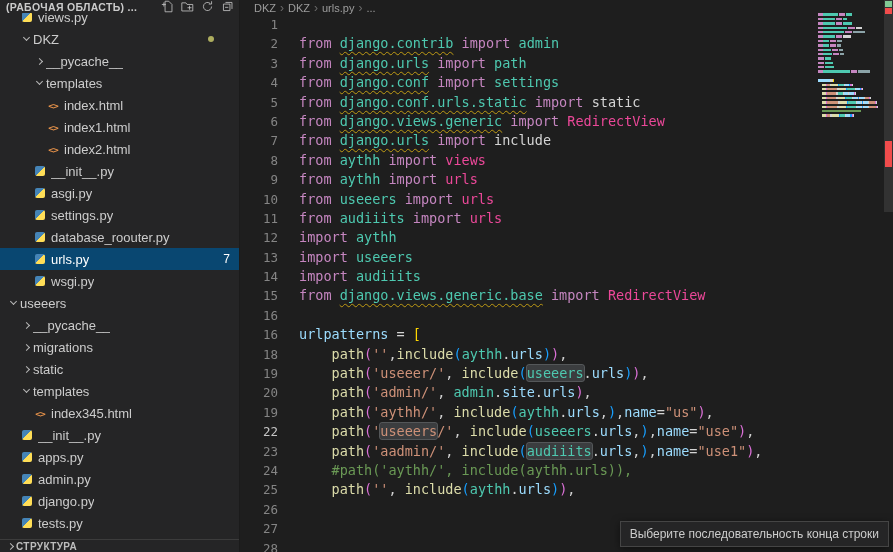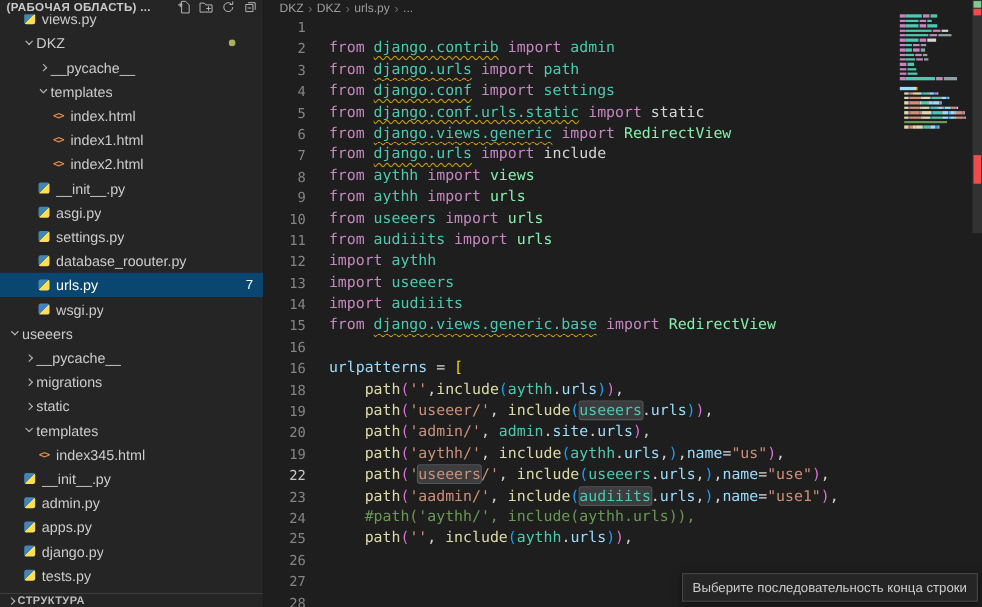--- a/index.html
+++ b/index.html
@@ -29,21 +29,21 @@
 
 .editor{position:absolute;left:240px;top:0;right:0;bottom:0;background:#1e1e1e;overflow:hidden}
 .breadcrumb{height:15px;display:flex;align-items:center;padding-left:14px;font-size:11px;color:#9d9d9d;gap:4px}
 .bc-item{cursor:pointer}
 .bc-sep{color:#6a6a6a;font-size:12px;line-height:10px}
 .code{position:absolute;top:15px;left:0;right:0;bottom:0;font-family:"DejaVu Sans Mono","Liberation Mono",monospace;font-size:13.5px}
 .cline{display:flex;height:19.4px;line-height:19.4px}
 .gut{flex:none;width:38px;text-align:right;color:#858585;font-size:12.5px}
 .gut.cur{color:#c6c6c6}
 .ltxt{padding-left:21px;white-space:pre}
-.tk-kw{color:#c586c0}.tk-mod{color:#4ec9b0}.tk-dim{color:#86efac}.tk-str{color:#ce9178}.tk-var{color:#9cdcfe}
+.tk-kw{color:#c586c0}.tk-mod{color:#4ec9b0}.tk-dim{color:#ec4899}.tk-str{color:#ce9178}.tk-var{color:#9cdcfe}
 .tk-fn{color:#dcdcaa}.tk-pl{color:#d4d4d4}.tk-cm{color:#6a9955}.tk-pn1{color:#ffd700}.tk-pn2{color:#da70d6}.tk-pn3{color:#179fff}
 .wavy{text-decoration:underline;text-decoration-style:wavy;text-decoration-color:#bf9b14;text-decoration-thickness:1px;text-underline-offset:3px}
 .occ{background:rgba(120,128,133,.32);outline:1px solid rgba(150,158,162,.45);border-radius:2px}
 
 .minimap{position:absolute;top:8px;right:9px;width:66px;cursor:pointer}
 .mrow{height:4.4px;display:flex;align-items:center}
 .mbar{display:inline-block;height:2.4px;flex:none}
 .ruler{position:absolute;right:0;top:0;width:9px;bottom:0}
 .thumb{position:absolute;right:0;width:9px;background:rgba(121,121,121,.22);cursor:pointer}
 .rmark{position:absolute;right:1px;width:7px}
@@ -219,28 +219,28 @@
           <span class="ficon py">
             <i></i>
           </span>
           <span class="tlabel">__init__.py</span>
         </div>
         <div class="trow">
           <span class="tsp" style="width: 19px;"></span>
           <span class="ficon py">
             <i></i>
           </span>
+          <span class="tlabel">apps.py</span>
+        </div>
+        <div class="trow">
+          <span class="tsp" style="width: 19px;"></span>
+          <span class="ficon py">
+            <i></i>
+          </span>
           <span class="tlabel">admin.py</span>
-        </div>
-        <div class="trow">
-          <span class="tsp" style="width: 19px;"></span>
-          <span class="ficon py">
-            <i></i>
-          </span>
-          <span class="tlabel">apps.py</span>
         </div>
         <div class="trow">
           <span class="tsp" style="width: 19px;"></span>
           <span class="ficon py">
             <i></i>
           </span>
           <span class="tlabel">django.py</span>
         </div>
         <div class="trow">
           <span class="tsp" style="width: 19px;"></span>

